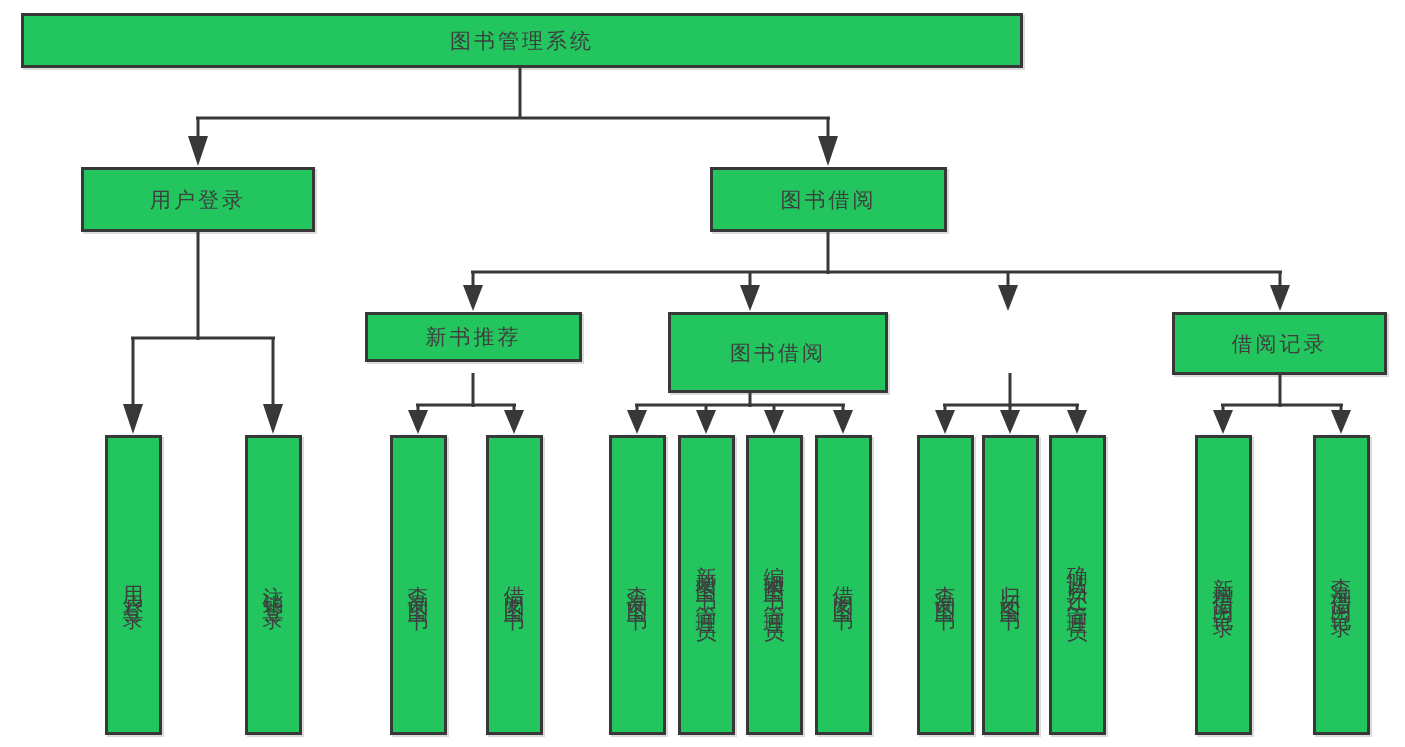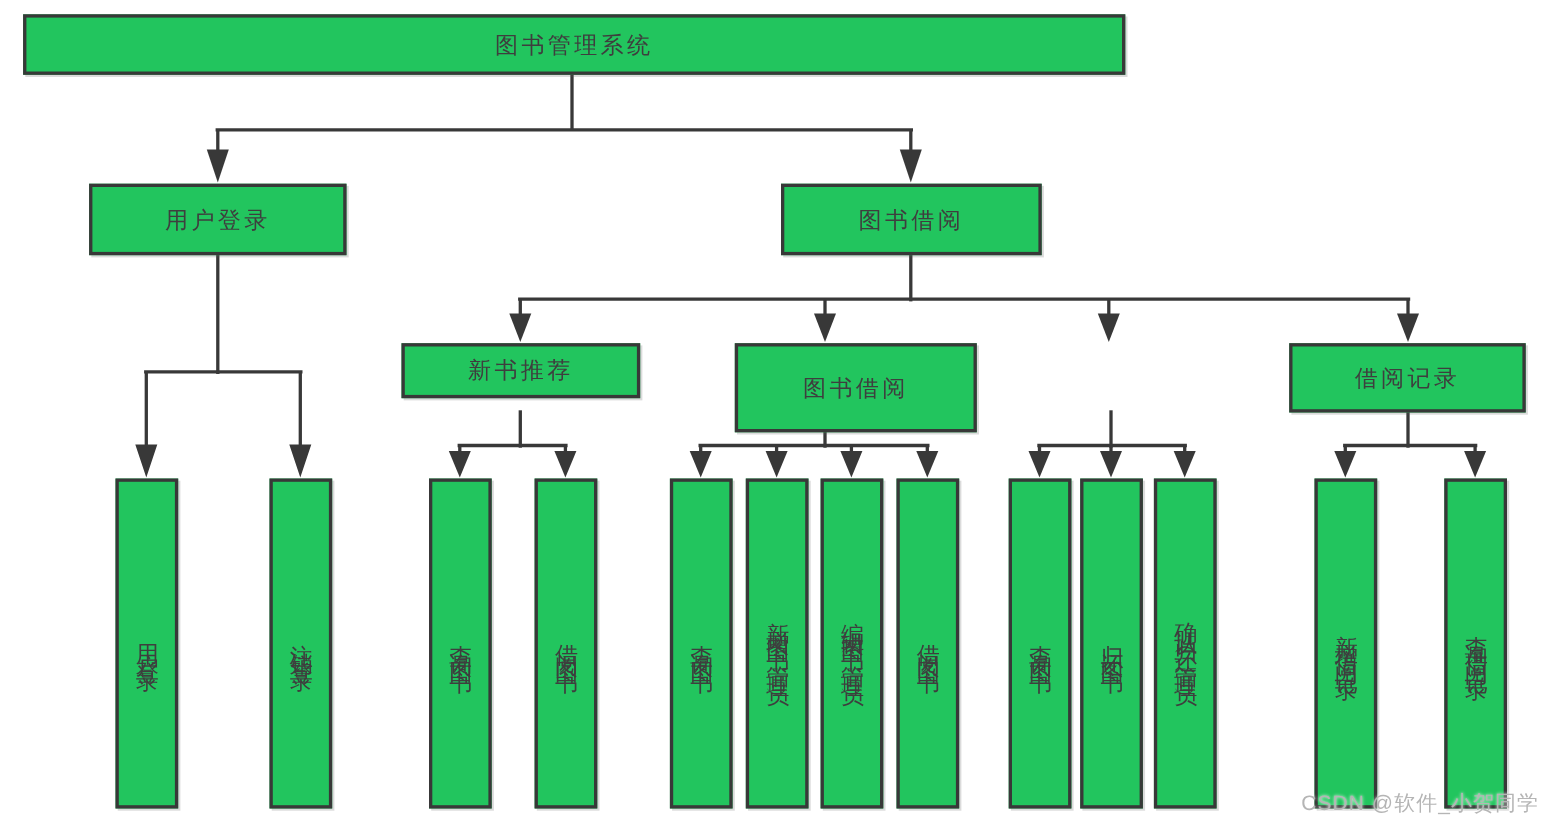--- a/index.html
+++ b/index.html
@@ -151,14 +151,13 @@
   <div class="node leaf" style="left:746px; top:435px; width:57px; height:300px;">编辑图书（管理员）</div>
   <div class="node leaf" style="left:815px; top:435px; width:57px; height:300px;">借阅图书</div>
 
   <div class="node leaf" style="left:917px; top:435px; width:57px; height:300px;">查询图书</div>
   <div class="node leaf" style="left:982px; top:435px; width:57px; height:300px;">归还图书</div>
   <div class="node leaf" style="left:1049px; top:435px; width:57px; height:300px;">确认归还（管理员）</div>
 
   <div class="node leaf" style="left:1195px; top:435px; width:57px; height:300px;">新增借阅记录</div>
   <div class="node leaf" style="left:1313px; top:435px; width:57px; height:300px;">查询借阅记录</div>
 
-  <div id="watermark">CSDN @软件_小贺同学</div>
 </div>
 
 </body></html>

